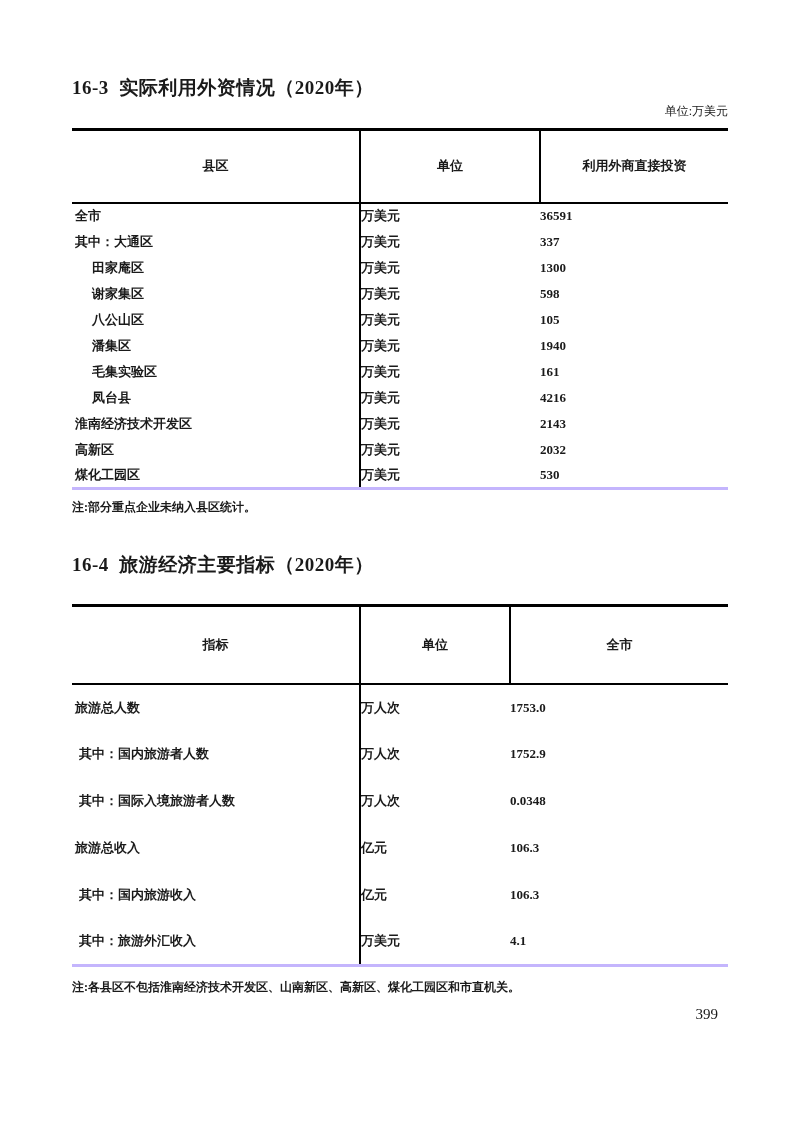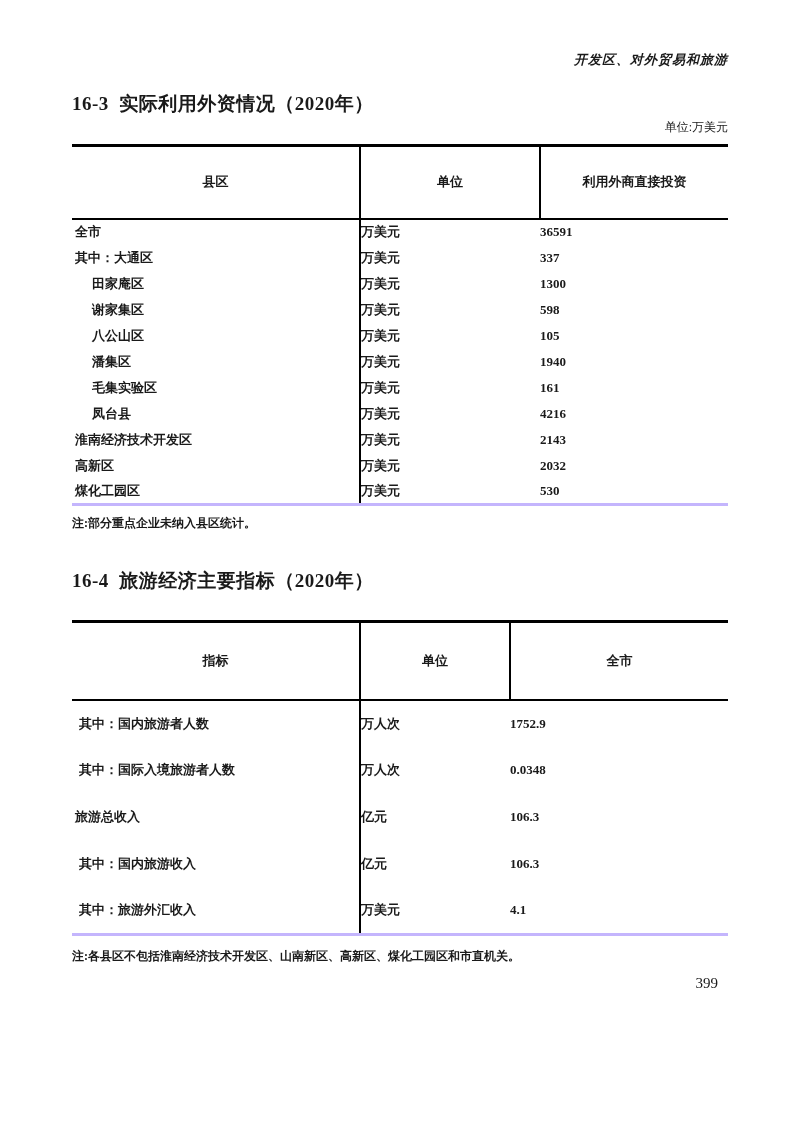--- a/index.html
+++ b/index.html
@@ -94,21 +94,20 @@
     margin-top: 9px;
     height: 20px;
     line-height: 20px;
   }
 </style>
 </head>
 <body>
 
 <div class="page">
 
-  <div class="running-header">开发区、对外贸易和旅游</div>
 
   <h1 class="table-title">16-3  实际利用外资情况（2020年）</h1>
 
   <div class="unit-note">单位:万美元</div>
 
   <table class="t t1">
     <colgroup>
       <col style="width:288px">
       <col style="width:180px">
       <col style="width:188px">
@@ -191,20 +190,25 @@
     </colgroup>
     <thead>
       <tr>
         <th class="div">指标</th>
         <th class="div">单位</th>
         <th>全市</th>
       </tr>
     </thead>
     <tbody>
         <tr>
+          <td class="c-label div">旅游总人数</td>
+          <td class="c-unit">万人次</td>
+          <td class="c-value">1753.0</td>
+        </tr>
+        <tr>
           <td class="c-label div ind1">其中：国内旅游者人数</td>
           <td class="c-unit">万人次</td>
           <td class="c-value">1752.9</td>
         </tr>
         <tr>
           <td class="c-label div ind1">其中：国际入境旅游者人数</td>
           <td class="c-unit">万人次</td>
           <td class="c-value">0.0348</td>
         </tr>
         <tr>

